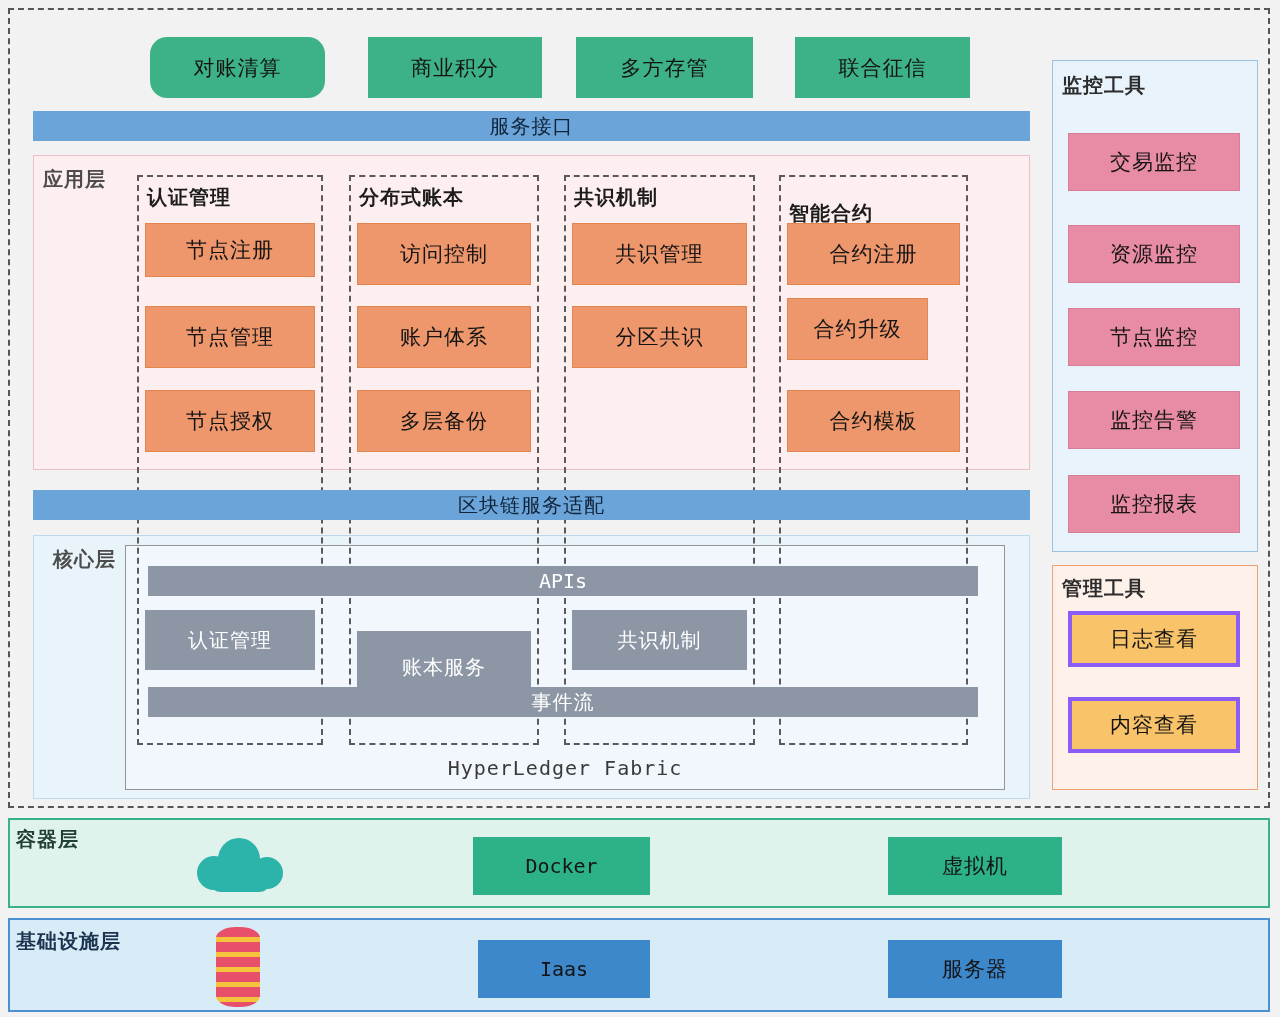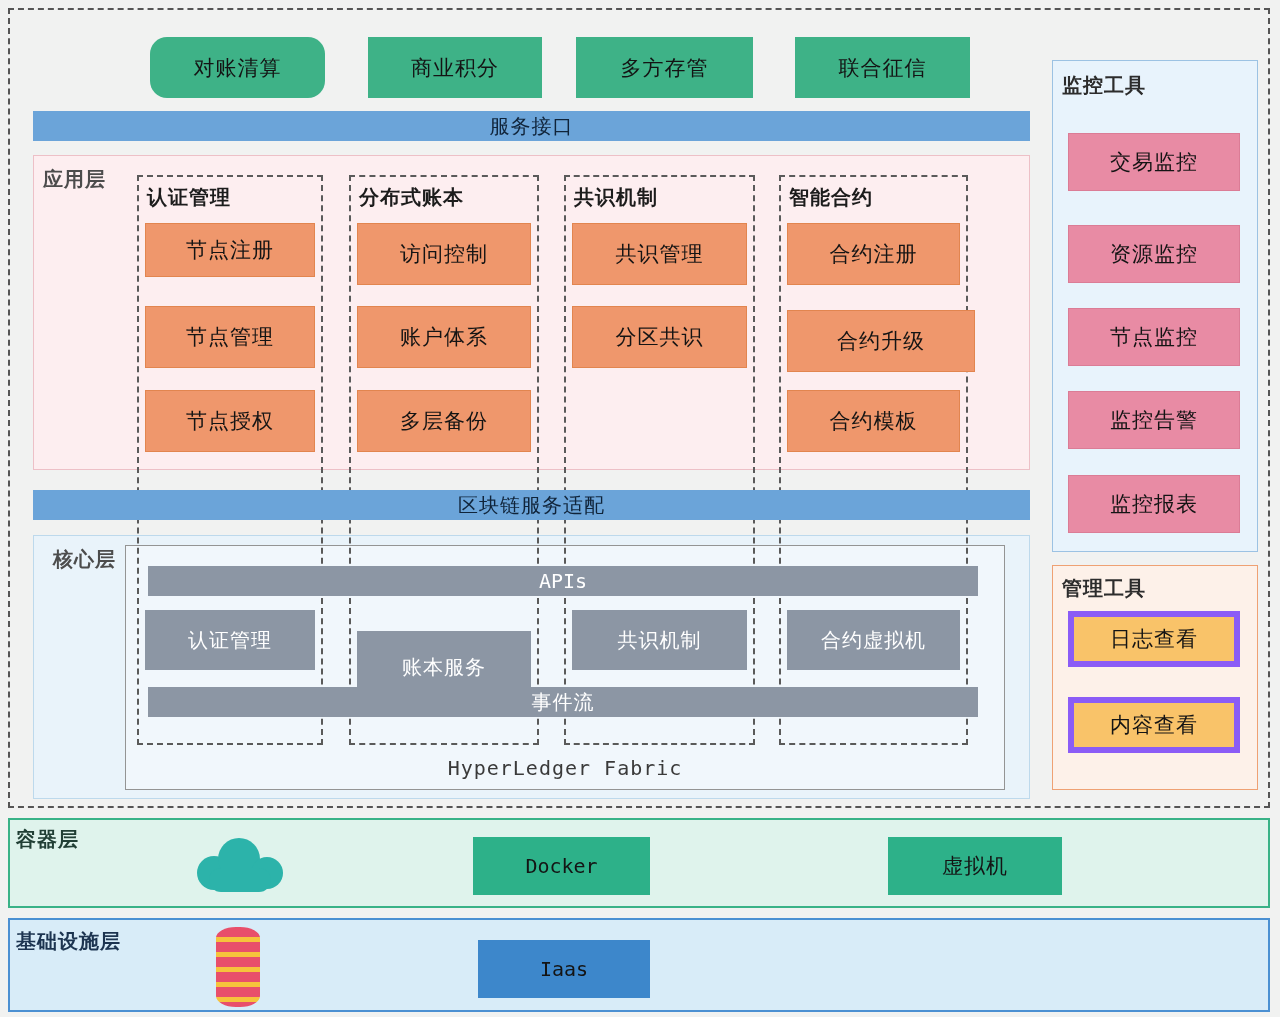--- a/index.html
+++ b/index.html
@@ -10,21 +10,21 @@
   .z1 { z-index: 1; } .z2 { z-index: 2; } .z3 { z-index: 3; } .z4 { z-index: 4; }
   .cbox { display: flex; align-items: center; justify-content: center;
           font-size: 21px; font-weight: 500; color: #141414; letter-spacing: 1px; }
   .mono { font-family: "DejaVu Sans Mono", "Liberation Mono", monospace; letter-spacing: 0; }
   .green  { background: var(--green,  #3eb287); }
   .green2 { background: var(--green2, #2db189); }
   .bluebar{ background: var(--blue_bar, #6ba4d9); font-size: 20px; font-weight: 400; color: #10243a; }
   .orange { background: var(--orange, #ef976c); border: 1px solid #e2854f; }
   .grayb  { background: var(--gray, #8c96a4); color: #ffffff; }
   .pinkb  { background: var(--pink, #e88ba4); border: 1px solid #db7c96; }
-  .amber  { background: var(--amber, #f9c369); border: 6px solid #8b5cf6; }
+  .amber  { background: var(--amber, #f9c369); border: 4px solid #8b5cf6; }
   .blueb  { background: var(--blue_box, #3d87cb); }
   .outer-dashed { border: 2px dashed #555; }
   .dashed-col { border: 2px dashed #5a5a5a; }
   .app-panel  { background: #fdeef0; border: 1px solid #edc0c7; }
   .core-panel { background: #e9f3fa; border: 1px solid #bdd9ec; }
   .core-inner { border: 1px solid #949494; background: rgba(250,252,254,0.45); }
   .mon-panel  { background: #e8f3fc; border: 1px solid #9cc2e3; }
   .mgmt-panel { background: #fdf1e9; border: 1px solid #efa173; }
   .band-container { background: #dff3ec; border: 2px solid #39b287; }
   .band-infra     { background: #d8ecf8; border: 2px solid #4b90d2; }
@@ -54,49 +54,48 @@
   <div class="abs panel-label z3" style="left:43px;top:166px;">应用层</div>
 
   <div class="abs dashed-col z2" style="left:137px;top:175px;width:186px;height:570px;"></div>
   <div class="abs dashed-col z2" style="left:349px;top:175px;width:190px;height:570px;"></div>
   <div class="abs dashed-col z2" style="left:564px;top:175px;width:191px;height:570px;"></div>
   <div class="abs dashed-col z2" style="left:779px;top:175px;width:189px;height:570px;"></div>
 
   <div class="abs col-header z3" style="left:147px;top:184px;">认证管理</div>
   <div class="abs col-header z3" style="left:359px;top:184px;">分布式账本</div>
   <div class="abs col-header z3" style="left:574px;top:184px;">共识机制</div>
-  <div class="abs col-header z3" style="left:789px;top:184px;text-align:right;">智能合约</div>
+  <div class="abs col-header z3" style="left:789px;top:200px;text-align:right;">智能合约</div>
 
   <div class="abs cbox orange z3" style="left:145px;top:223px;width:170px;height:54px;">节点注册</div>
   <div class="abs cbox orange z3" style="left:145px;top:306px;width:170px;height:62px;">节点管理</div>
   <div class="abs cbox orange z3" style="left:145px;top:390px;width:170px;height:62px;">节点授权</div>
 
   <div class="abs cbox orange z3" style="left:357px;top:223px;width:174px;height:62px;">访问控制</div>
   <div class="abs cbox orange z3" style="left:357px;top:306px;width:174px;height:62px;">账户体系</div>
   <div class="abs cbox orange z3" style="left:357px;top:390px;width:174px;height:62px;">多层备份</div>
 
   <div class="abs cbox orange z3" style="left:572px;top:223px;width:175px;height:62px;">共识管理</div>
   <div class="abs cbox orange z3" style="left:572px;top:306px;width:175px;height:62px;">分区共识</div>
 
   <div class="abs cbox orange z3" style="left:787px;top:223px;width:173px;height:62px;">合约注册</div>
-  <div class="abs cbox orange z3" style="left:787px;top:310px;width:188px;height:62px;">合约升级</div>
+  <div class="abs cbox orange z3" style="left:787px;top:298px;width:141px;height:62px;">合约升级</div>
   <div class="abs cbox orange z3" style="left:787px;top:390px;width:173px;height:62px;">合约模板</div>
 
   <div class="abs cbox bluebar z4" style="left:33px;top:490px;width:997px;height:30px;">区块链服务适配</div>
 
   <div class="abs core-panel z1" style="left:33px;top:535px;width:997px;height:264px;"></div>
   <div class="abs panel-label z3" style="left:53px;top:546px;">核心层</div>
   <div class="abs core-inner z1" style="left:125px;top:545px;width:880px;height:245px;"></div>
 
   <div class="abs cbox grayb mono z4" style="left:148px;top:566px;width:830px;height:30px;font-size:20px;">APIs</div>
 
   <div class="abs cbox grayb z3" style="left:145px;top:610px;width:170px;height:60px;font-size:20px;">认证管理</div>
   <div class="abs cbox grayb z3" style="left:357px;top:610px;width:174px;height:72px;font-size:20px;margin-top:21px;">账本服务</div>
   <div class="abs cbox grayb z3" style="left:572px;top:610px;width:175px;height:60px;font-size:20px;">共识机制</div>
-  <div class="abs cbox grayb z3" style="left:787px;top:610px;width:173px;height:60px;font-size:20px;">合约虚拟机</div>
 
   <div class="abs cbox grayb z4" style="left:148px;top:687px;width:830px;height:30px;font-size:20px;">事件流</div>
 
   <div class="abs platform-text mono z3" style="left:125px;top:756px;width:880px;">HyperLedger Fabric</div>
 
   <div class="abs mon-panel z1" style="left:1052px;top:60px;width:206px;height:492px;"></div>
   <div class="abs panel-label z3" style="left:1062px;top:72px;color:#2c2c2c;">监控工具</div>
   <div class="abs cbox pinkb z3" style="left:1068px;top:133px;width:172px;height:58px;">交易监控</div>
   <div class="abs cbox pinkb z3" style="left:1068px;top:225px;width:172px;height:58px;">资源监控</div>
   <div class="abs cbox pinkb z3" style="left:1068px;top:308px;width:172px;height:58px;">节点监控</div>
@@ -120,14 +119,15 @@
       </g>
     </svg>
   </span>
   <div class="abs cbox green2 mono z3" style="left:473px;top:837px;width:177px;height:58px;font-size:20px;">Docker</div>
   <div class="abs cbox green2 z3" style="left:888px;top:837px;width:174px;height:58px;">虚拟机</div>
 
   <div class="abs band-infra z1" style="left:8px;top:918px;width:1262px;height:94px;"></div>
   <div class="abs panel-label z3" style="left:16px;top:928px;color:#1c3450;">基础设施层</div>
   <div class="abs db-icon z3" style="left:216px;top:927px;width:44px;height:80px;"></div>
   <div class="abs cbox blueb mono z3" style="left:478px;top:940px;width:172px;height:58px;font-size:20px;">Iaas</div>
+  <div class="abs cbox blueb z3" style="left:888px;top:940px;width:174px;height:58px;">服务器</div>
 
 </div>
 
 </body></html>

